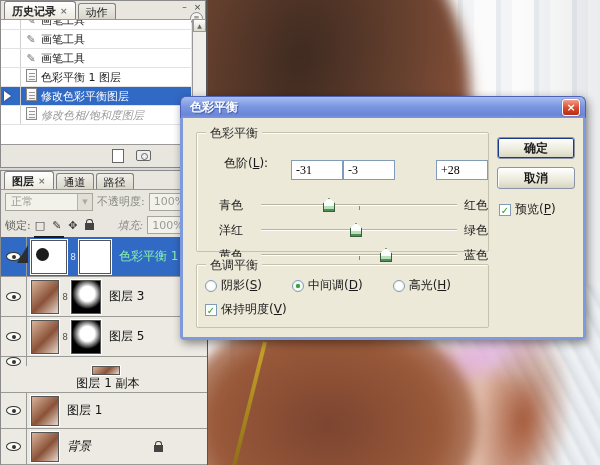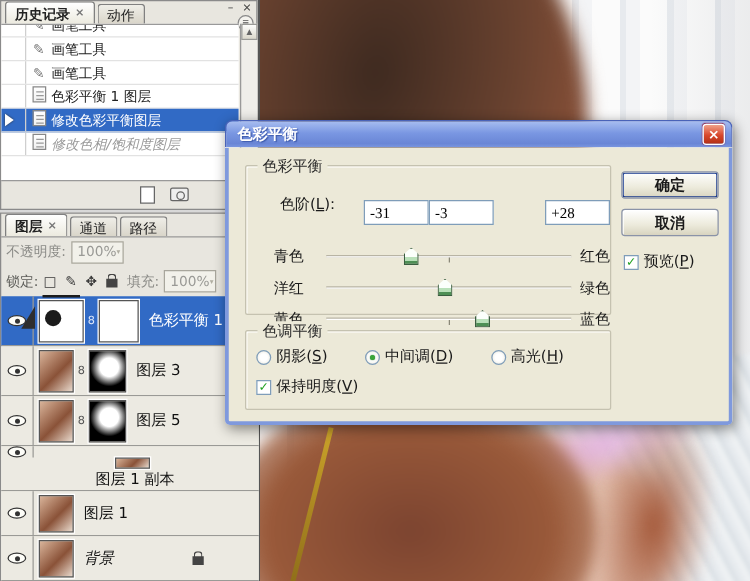--- a/index.html
+++ b/index.html
@@ -75,21 +75,21 @@
   .adjwrap { position:relative; width:100%; height:100%; background:#fff; }
   .adjwrap::before { content:""; position:absolute; left:4px; top:7px; width:13px; height:13px; background:#1c1c1c; border-radius:50%; }
   .adjwrap::after { content:""; position:absolute; right:4px; top:4px; width:0; height:0; border-left:11px solid transparent; border-bottom:18px solid #2e2e2e; }
   .adjline { position:absolute; left:2px; bottom:3px; width:30px; height:2px; background:#1c1c1c; }
   .chain { width:10px; text-align:center; font-size:9px; color:#555; margin:0 1px; }
   .lrow.sel .chain { color:#dce6f8; }
   .lmask { width:30px; height:34px; border:1px solid #555; background:#000; box-shadow:0 0 0 1px #fff; }
   .lmask.white { background:#fff; width:32px; }
   .lmask.blob { background:radial-gradient(circle at 55% 40%, #fff 0 30%, #000 62%); }
   .lname { margin-left:8px; color:#111; font-size:12px; white-space:nowrap; }
-  .lrow.sel .lname { color:#ffffff; }
+  .lrow.sel .lname { color:#86efac; }
   .lname.it { font-style:italic; }
   .rowlock { position:absolute; right:44px; top:13px; }
 
   
   .dlg { position:absolute; left:180px; top:96px; width:406px; height:244px; border-radius:7px 7px 4px 4px;
     box-shadow:2px 3px 10px rgba(0,0,0,.45); z-index:30; }
   .dtitle { height:22px; border-radius:6px 6px 0 0; padding:0 5px 0 9px; display:flex; align-items:center; justify-content:space-between;
     background:linear-gradient(180deg,#a7bdf0 0%,#7a97e2 45%,#6a86d6 85%,#7b97e0 100%); border:1px solid #4a63b8; border-bottom:none; }
   .dtitle .ttext { color:#fff; font-weight:bold; font-size:12px; text-shadow:1px 1px 1px #3a56a8; }
   .dclose { width:18px; height:17px; border:1px solid #fff; border-radius:3px; color:#fff; font-weight:bold; font-size:11px; line-height:15px; text-align:center;
@@ -214,36 +214,40 @@
       </div>
       <div class="ptab">
         <span>通道</span>
       </div>
       <div class="ptab">
         <span>路径</span>
       </div>
     </div>
 
     <div class="lctl" style="border-top:1px solid #999;">
+      <div class="ddown">
+        <span>正常</span>
+        <span class="ddarr">▼</span>
+      </div>
       <span>不透明度:</span>
       <div class="valbox">
         <span>100%</span>
         <i>▾</i>
       </div>
     </div>
 
     <div class="lctl">
       <span style="color:#5a5a56;">锁定:</span>
       <span class="lockics">
         <span>□</span>
         <span>✎</span>
         <span>✥</span>
         <span class="lockic"></span>
       </span>
-      <span style="margin-left:4px;">填充:</span>
+      <span style="margin-left:20px;font-style:italic;">填充:</span>
       <div class="valbox">
         <span>100%</span>
         <i>▾</i>
       </div>
     </div>
 
     <div class="lrows">
       <div class="lrow sel">
         <span class="eyecell">
             <span class="eye"></span>

